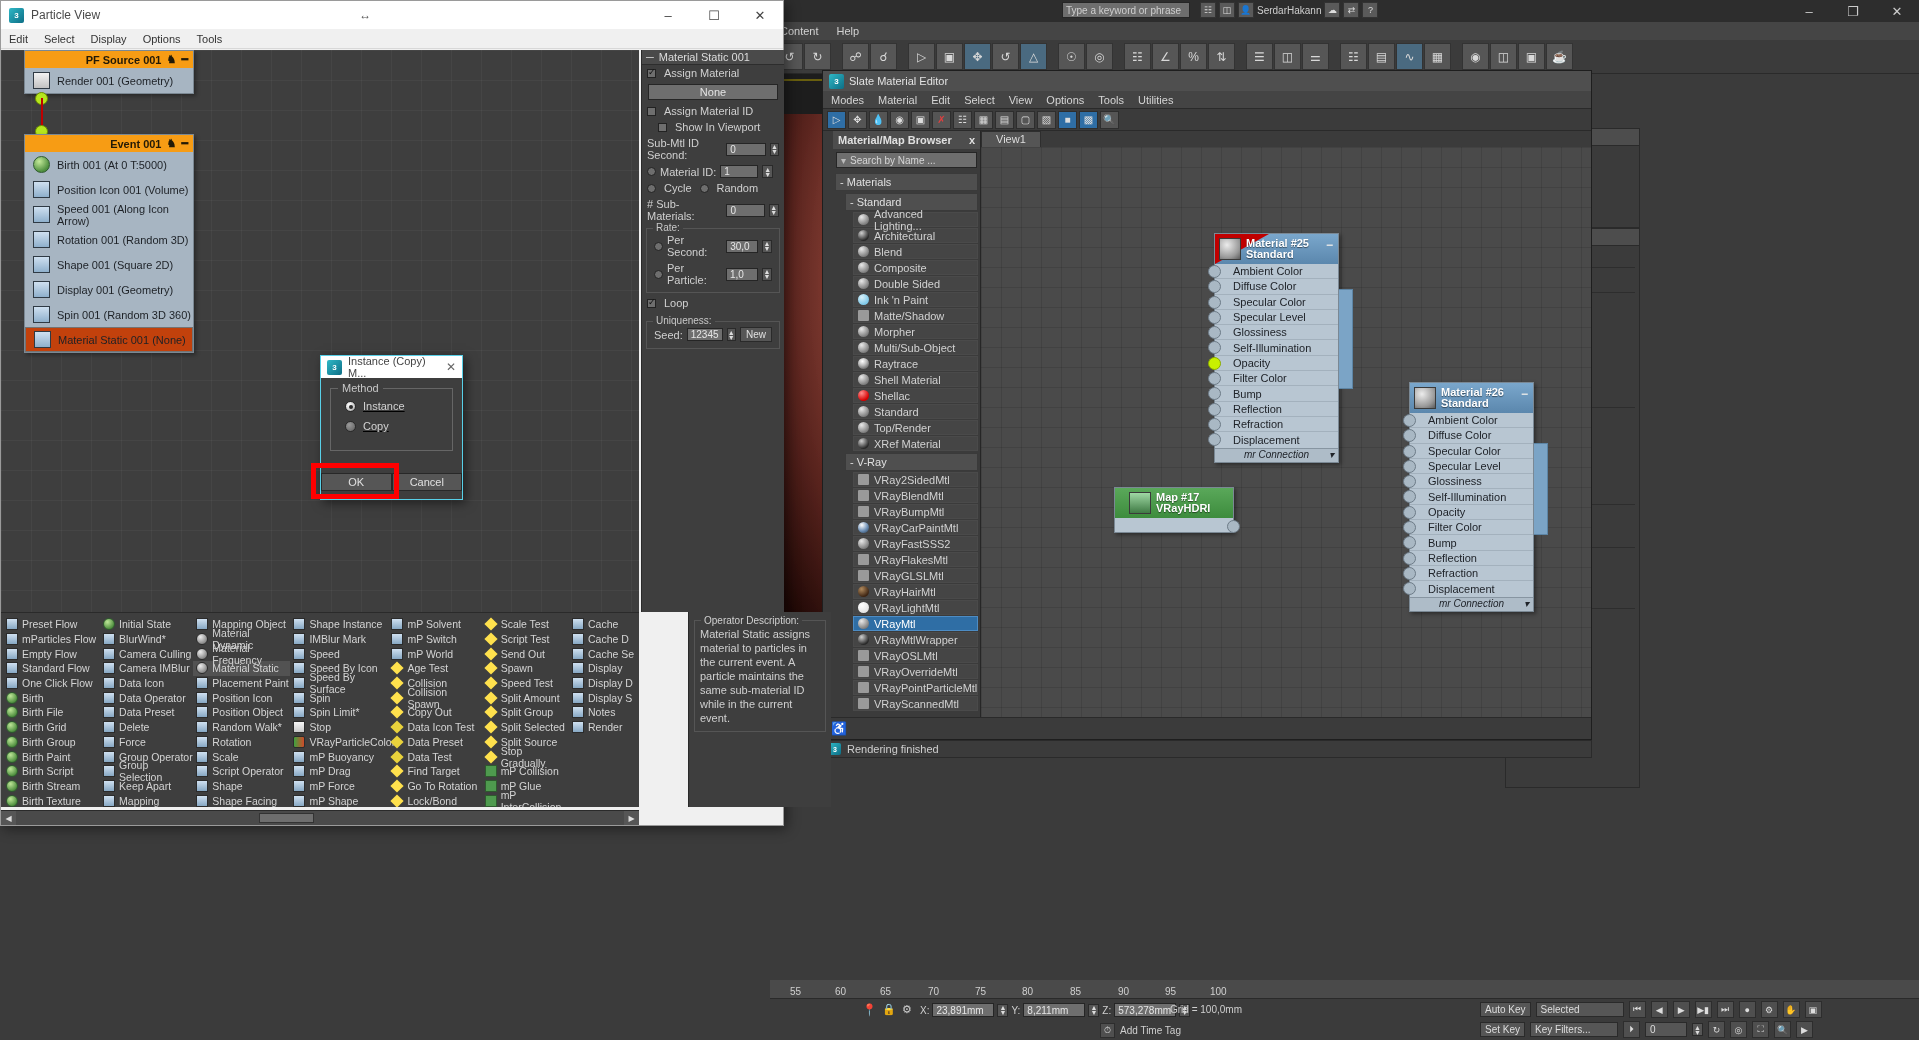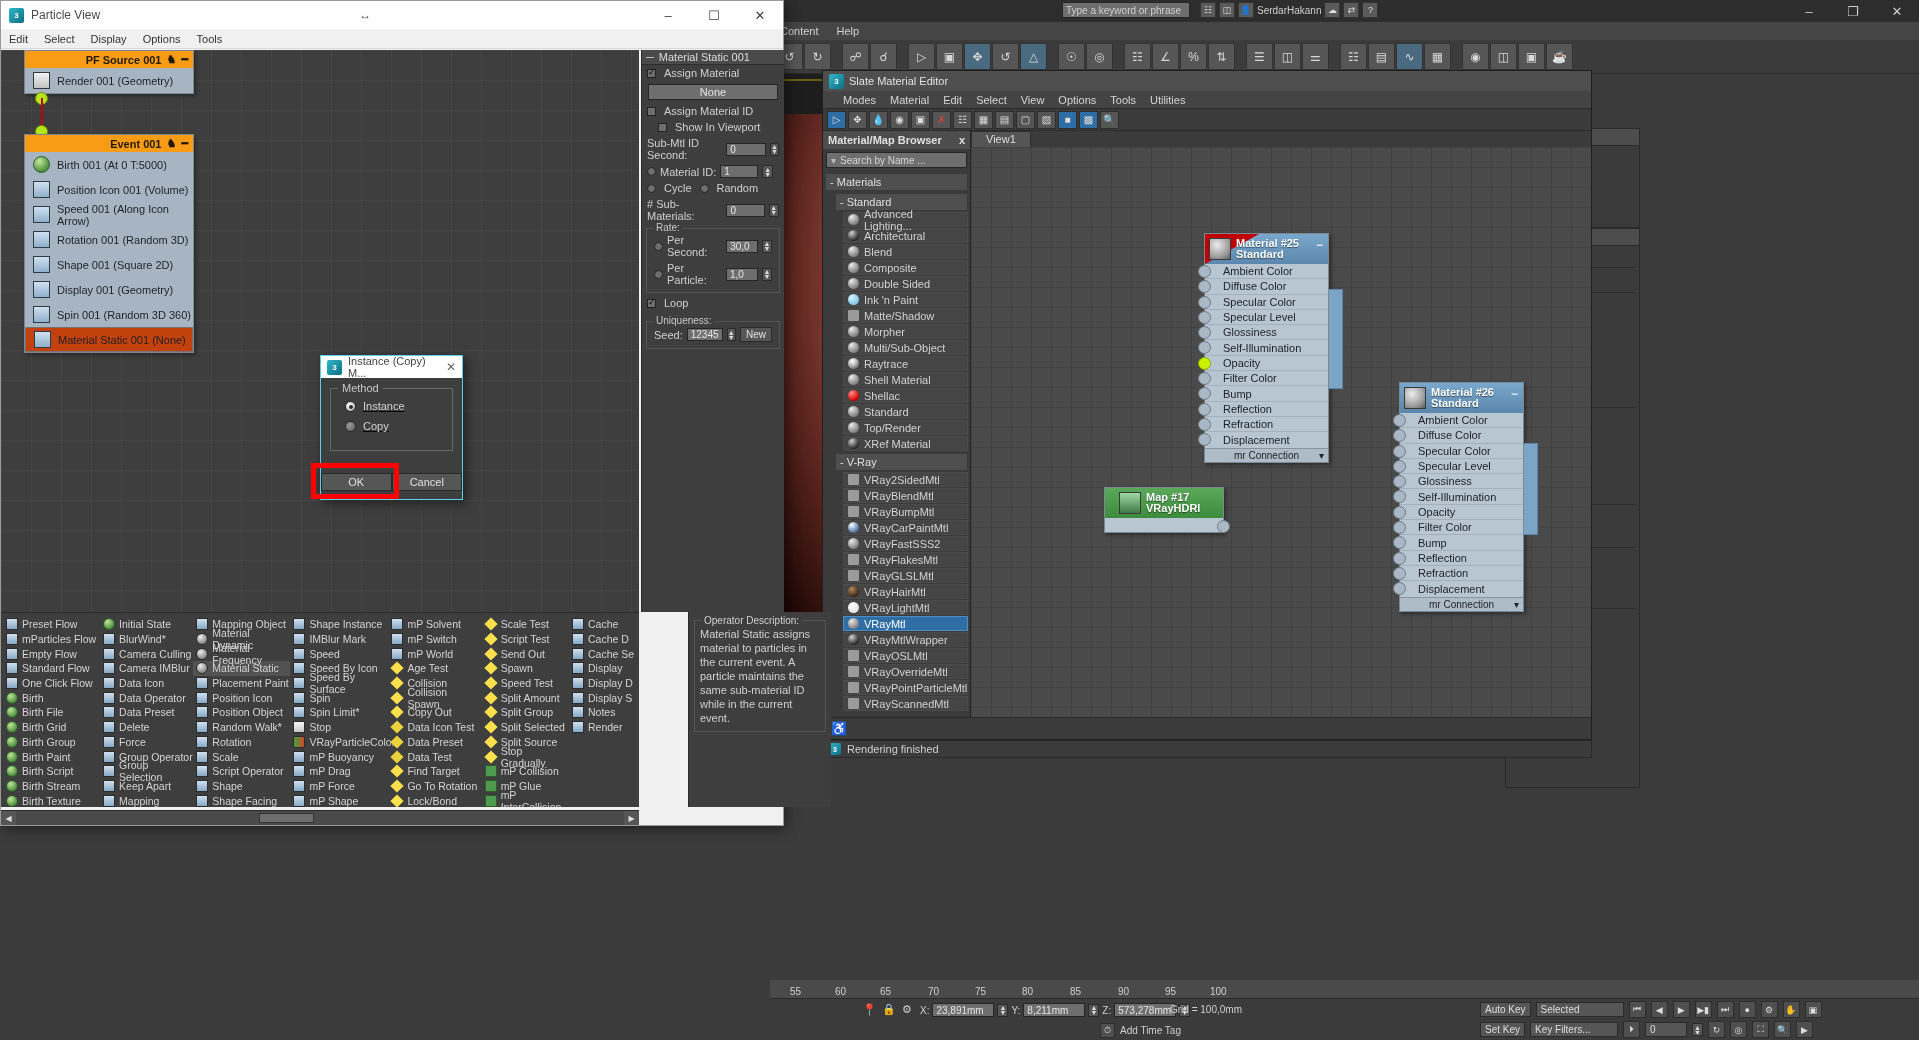--- a/index.html
+++ b/index.html
@@ -64,32 +64,32 @@
          border:1px solid #222; vertical-align:-1px; margin-right:4px; position:relative; }
   .cbx.on:after { content:"\2713"; position:absolute; left:0px; top:-3px;
                   font-size:9px; color:#111; }
 
   
   #slate { position:absolute; left:822px; top:70px; width:770px; height:670px;
            background:#3b3b3b; border:1px solid #1e1e1e; }
   #slate-title { height:20px; background:#4f4f4f; color:#e2e2e2;
                  display:flex; align-items:center; padding-left:6px; gap:5px; font-size:11px; }
   #slate-menu { height:18px; background:#444; color:#d5d5d5;
-                display:flex; align-items:center; gap:14px; padding-left:20px; font-size:11px;
+                display:flex; align-items:center; gap:14px; padding-left:8px; font-size:11px;
                 border-bottom:1px solid #2a2a2a; }
   #slate-tools { height:22px; background:#3b3b3b; display:flex; align-items:center;
                  gap:2px; padding-left:4px; border-bottom:1px solid #2a2a2a; }
   .stb { width:19px; height:18px; background:#555; border:1px solid #2e2e2e;
          color:#ddd; font-size:10px; display:flex; align-items:center; justify-content:center; }
   .stb.sel { background:#2f6ea5; }
   #slate-body { position:absolute; top:60px; left:0; right:0; bottom:0; display:flex; }
 
   
   #browser { width:148px; background:#3b3b3b; border-right:1px solid #262626;
-             display:flex; flex-direction:column; }
+             display:flex; flex-direction:column;margin-left:10px; }
   #browser-hdr { background:#4d4d4d; color:#e0e0e0; font-size:11px; font-weight:bold;
                  padding:3px 5px; display:flex; justify-content:space-between; }
   #browser-search { margin:3px; height:16px; background:#6e6e6e; border:1px solid #262626;
                     color:#d6d6d6; font-size:10px; padding:1px 4px; display:flex; align-items:center; }
   #browser-list { flex:1; overflow:hidden; padding:0 2px; }
   .grp { background:#4f4f4f; color:#e0e0e0; font-size:11px; padding:2px 4px;
          margin:2px 0 1px 0; border:1px solid #3a3a3a; }
   .grp.ind { margin-left:10px; }
   .mitem { display:flex; align-items:center; gap:5px; font-size:11px; color:#d2d2d2;
            padding:0px 4px; height:15px; margin-left:18px; border:1px solid #4a4a4a;
@@ -131,22 +131,22 @@
   .node-title { z-index:2; line-height:11px; color:#fff; text-shadow:0 1px 1px rgba(0,0,0,.5); }
   .node-min { position:absolute; right:5px; top:4px; color:#e8e8e8; font-size:12px; z-index:2; }
   .slot { height:15.3px; display:flex; align-items:center; font-size:11px;
           color:#20242a; border-bottom:1px solid #a3b1bd; padding-left:18px; position:relative; }
   .slot:last-child { border-bottom:none; }
   .sock { position:absolute; left:-7px; top:1px; width:13px; height:13px;
           border-radius:50%; background:#a9b8c4; border:1px solid #6d7b87; }
   .sock.hot { background:#c8f000; border-color:#8aaa00; }
   .sock.r { left:auto; right:-7px; }
   .node-foot { height:14px; background:#aebcc8; border-top:1px solid #8795a1;
-               font-size:10px; color:#20242a; display:flex; align-items:center;
-               justify-content:center; position:relative; }
+               font-size:10px; color:#20242a; display:flex; 
+               justify-content:center; position:relative;font-style:italic; }
   .node-side { position:absolute; width:14px; background:#7ba4c6;
                border:1px solid #5d85a5; border-left:none; }
   #slate-foot { position:absolute; bottom:0; left:0; right:0; height:22px;
                 background:#3b3b3b; border-top:1px solid #2a2a2a;
                 display:flex; align-items:center; padding-left:8px; gap:8px; }
   #rendering-status { position:absolute; left:822px; top:740px; width:770px; height:18px;
                       background:#3b3b3b; color:#cfcfcf; font-size:11px;
                       display:flex; align-items:center; padding-left:6px; gap:6px;
                       border:1px solid #2a2a2a; }
 

